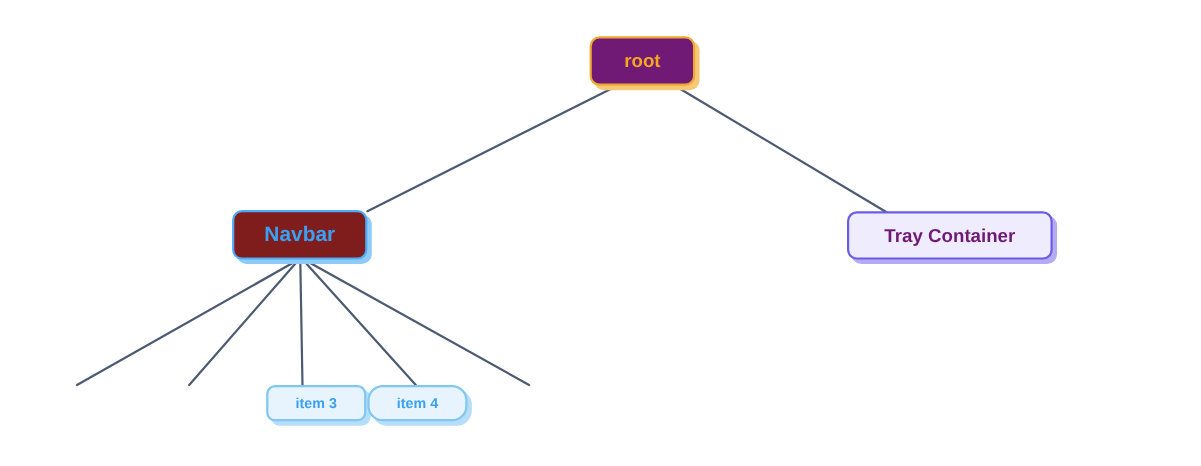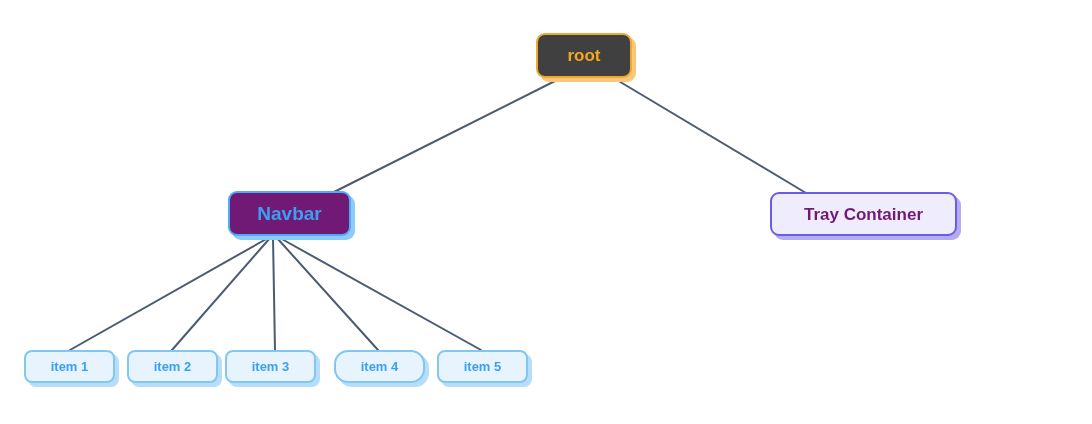--- a/index.html
+++ b/index.html
@@ -39,38 +39,38 @@
     display: block;
     line-height: 1;
   }
 
   
   .node-root {
     left: 536px;
     top: 33px;
     width: 96px;
     height: 45px;
-    background: #404040;
+    background: #701a75;
     border-width: 2px;
     border-color: #efa830;
     box-shadow: 4px 4px 0 0 #f6c878;
   }
   .node-root .node-label {
     color: #f5a623;
     font-size: 17px;
     font-weight: bold;
   }
 
   
   .node-navbar {
-    left: 228px;
+    left: 211px;
     top: 191px;
     width: 123px;
     height: 45px;
-    background: #701a75;
+    background: #7f1d1d;
     border-width: 2px;
     border-color: #4dabf7;
     box-shadow: 4px 4px 0 0 #8ecbf8;
   }
   .node-navbar .node-label {
     color: #3ba0f2;
     font-size: 19px;
     font-weight: bold;
   }
 
@@ -102,21 +102,21 @@
     border-radius: 8px;
     box-shadow: 4px 4px 0 0 #b7deF8;
   }
   .node-item .node-label {
     color: #3ba0f2;
     font-size: 13px;
     font-weight: bold;
   }
   .item-0 { left: 24px; }
   .item-1 { left: 127px; }
-  .item-2 { left: 225px; }
+  .item-2 { left: 242px; }
   .item-3 { left: 334px; border-radius: 14px; }
   .item-4 { left: 437px; }
 </style>
 </head>
 <body>
 
 <div id="canvas">
 
   <svg id="edge-layer" viewBox="0 0 1092 424" width="1092" height="424">
     <g stroke="#4c5a72" stroke-width="2" fill="none" stroke-linecap="round">
@@ -135,29 +135,20 @@
   </div>
 
   <div class="node node-navbar">
     <span class="node-label">Navbar</span>
   </div>
 
   <div class="node node-tray">
     <span class="node-label">Tray Container</span>
   </div>
 
-  <div class="node node-item item-0">
-    <span class="node-label">item 1</span>
-  </div>
-  <div class="node node-item item-1">
-    <span class="node-label">item 2</span>
-  </div>
   <div class="node node-item item-2">
     <span class="node-label">item 3</span>
   </div>
   <div class="node node-item item-3">
     <span class="node-label">item 4</span>
   </div>
-  <div class="node node-item item-4">
-    <span class="node-label">item 5</span>
-  </div>
 
 </div>
 
 </body></html>

